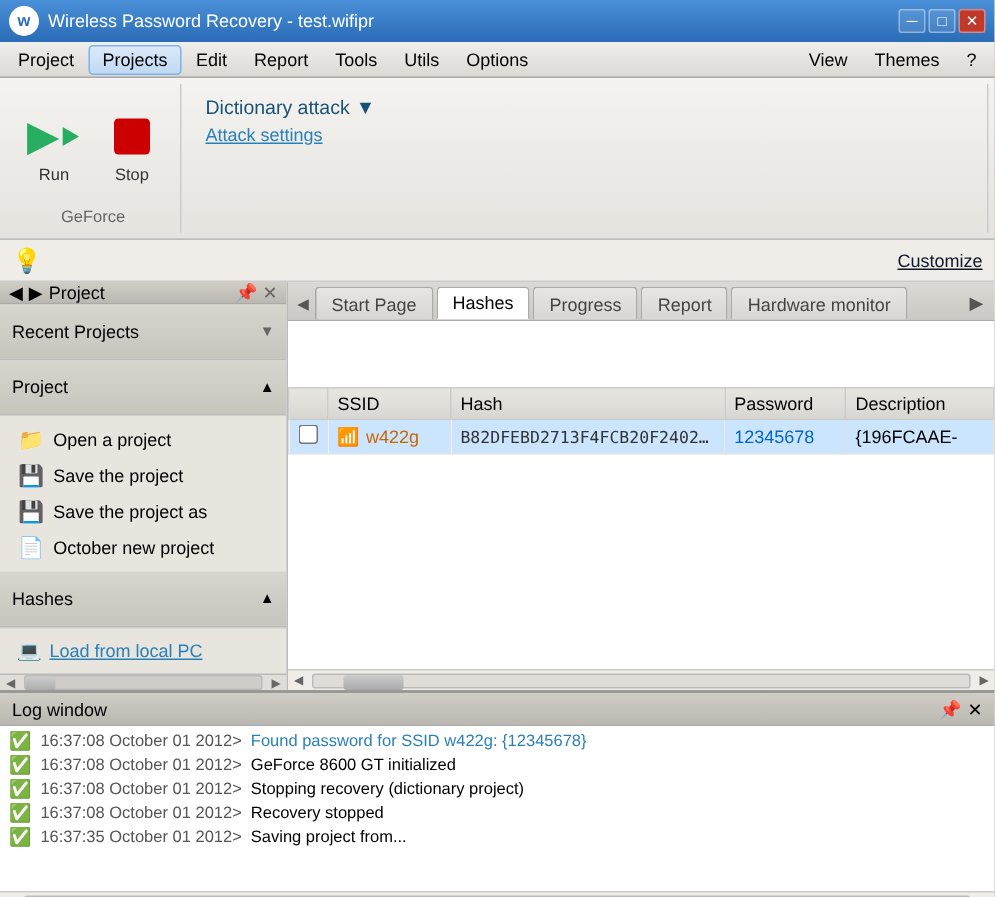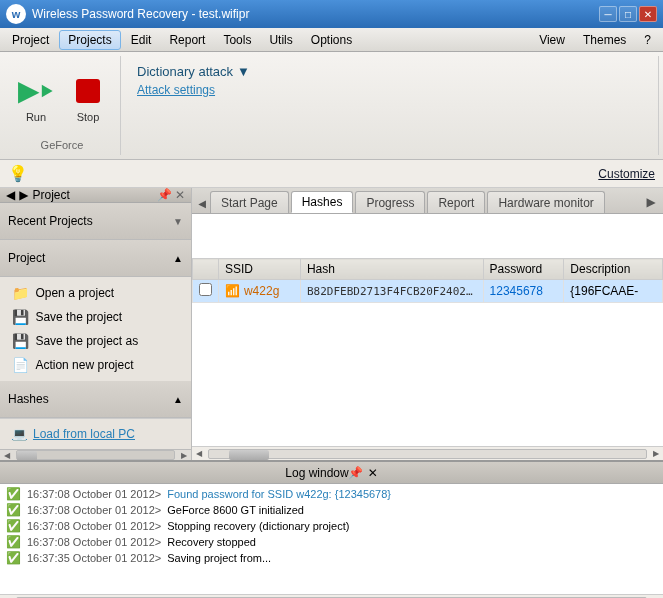--- a/index.html
+++ b/index.html
@@ -326,21 +326,21 @@
     }
     .log-header {
       background: linear-gradient(to bottom, #d0ccc6, #bbb8b2);
       border-bottom: 1px solid #aaa;
       height: 22px;
       display: flex;
       align-items: center;
       padding: 0 8px;
       font-size: 12px;
       font-weight: 500;
-      justify-content: center;
+      justify-content: space-between;
     }
     .log-header-icons { display: flex; gap: 4px; }
     .log-content {
       flex: 1;
       overflow-y: auto;
       background: #fff;
       padding: 2px 4px;
     }
     .log-row {
       display: flex;
@@ -495,21 +495,21 @@
       <div class="section-item">
         <span class="item-icon save-icon">💾</span>
         <span>Save the project</span>
       </div>
       <div class="section-item">
         <span class="item-icon saveas-icon">💾</span>
         <span>Save the project as</span>
       </div>
       <div class="section-item">
         <span class="item-icon new-icon">📄</span>
-        <span>Action new project</span>
+        <span>October new project</span>
       </div>
     </div>
 
     <div class="section-header">
       <span>Hashes</span>
       <span class="section-arrow">▲</span>
     </div>
     <div class="hashes-section">
       <div class="hashes-item">
         <span>💻</span>

